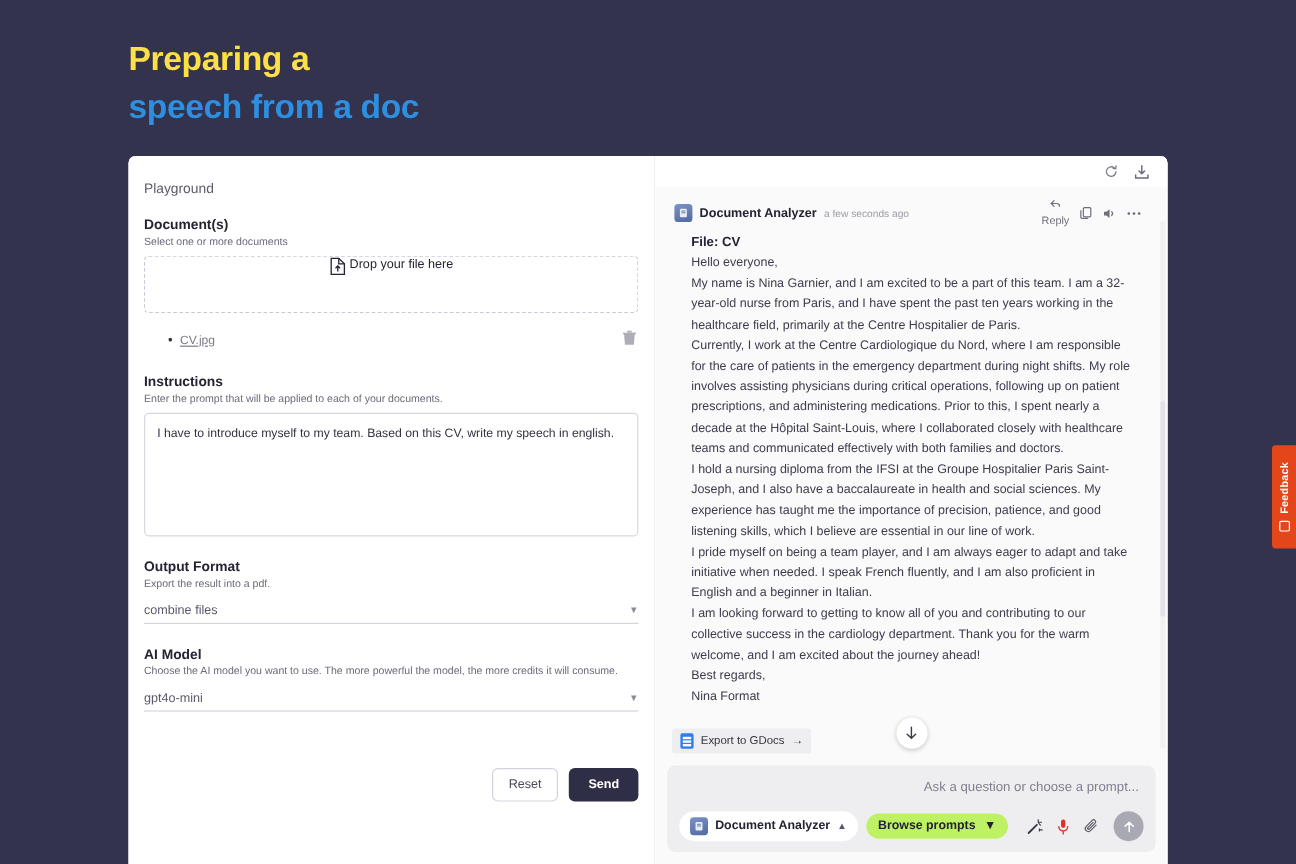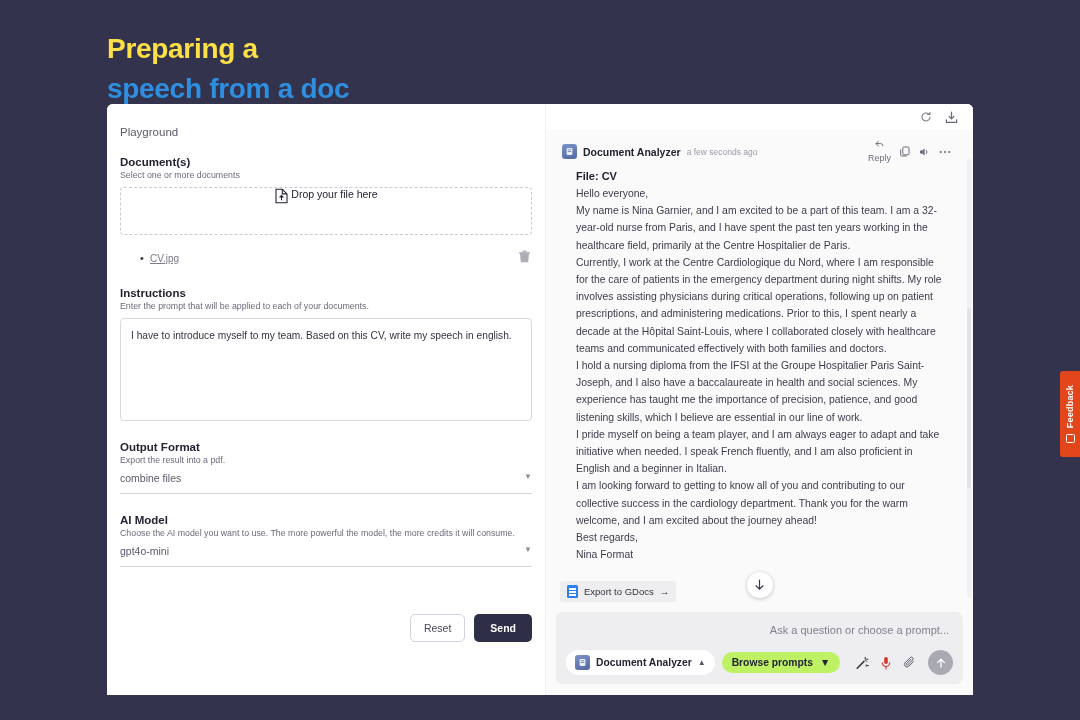--- a/index.html
+++ b/index.html
@@ -21,21 +21,21 @@
     letter-spacing: -0.3px; line-height: 40px;
   }
   .slide-title .line2 {
     font-size: 28px; font-weight: bold; color: #2e8fe0;
     letter-spacing: -0.3px; line-height: 40px;
   }
 
   
   .app-window {
     position: absolute;
-    left: 107px; top: 104px;
+    left: 107px; top: 130px;
     width: 866px; height: 591px;
     background: #ffffff;
     border-radius: 6px 6px 0 0;
     overflow: hidden;
     display: flex;
   }
 
   
   .left-panel {
     width: 438px; height: 100%;
@@ -82,21 +82,21 @@
   .sec { margin-top: 20px; }
   .textarea-box {
     border: 1px solid #d8d8e0; border-radius: 4px;
     height: 103px; padding: 9px 10px;
     font-size: 10.2px; color: #33333f; line-height: 15px;
     background: #fff;
   }
   .select-row {
     border-bottom: 1px solid #d4d4dc;
     height: 22px;
-    display: flex; 
+    display: flex; align-items: center;
     font-size: 10.5px; color: #5a5a6a;
     cursor: pointer;
   }
   .select-row .caret { margin-left: auto; font-size: 8px; color: #8d8d9c; }
 
   .btn-row {
     position: absolute; right: 13px; bottom: 53px;
     display: flex; gap: 9px; align-items: center;
   }
   .btn-reset {

